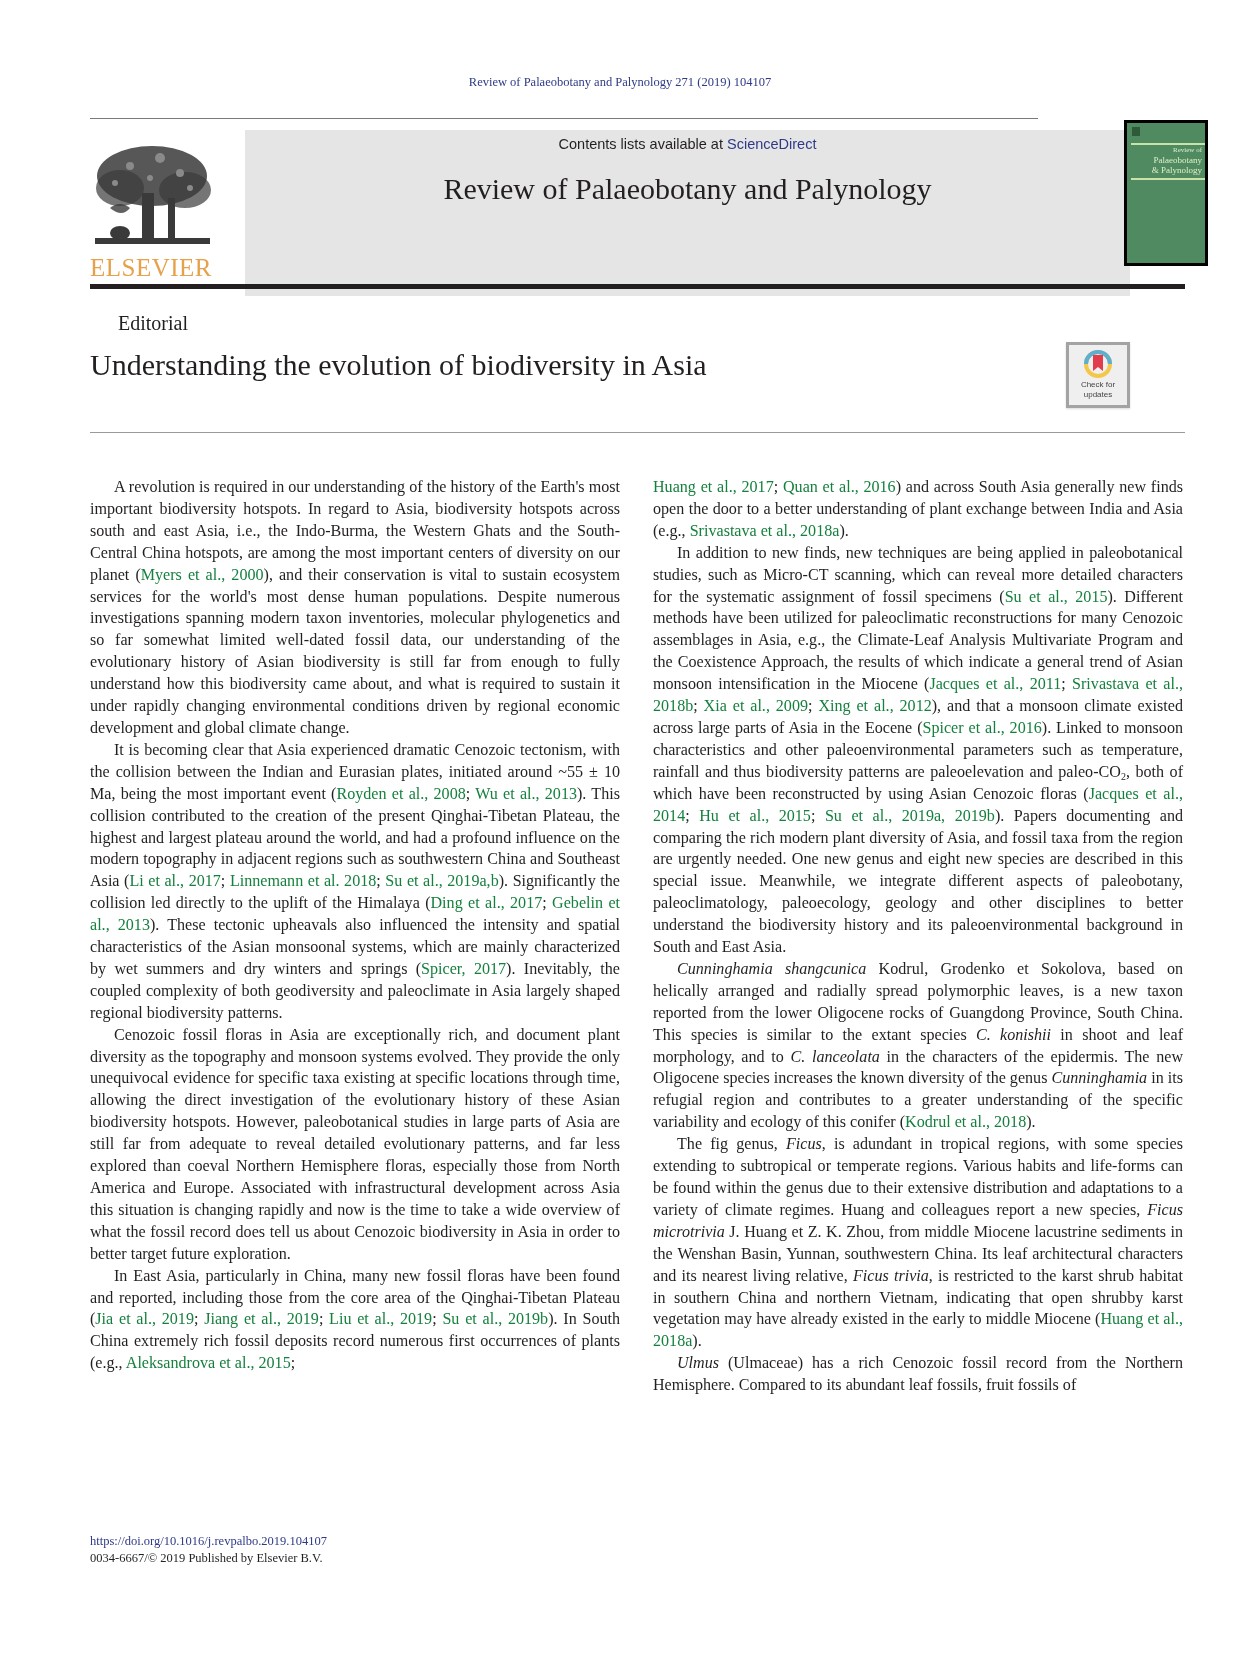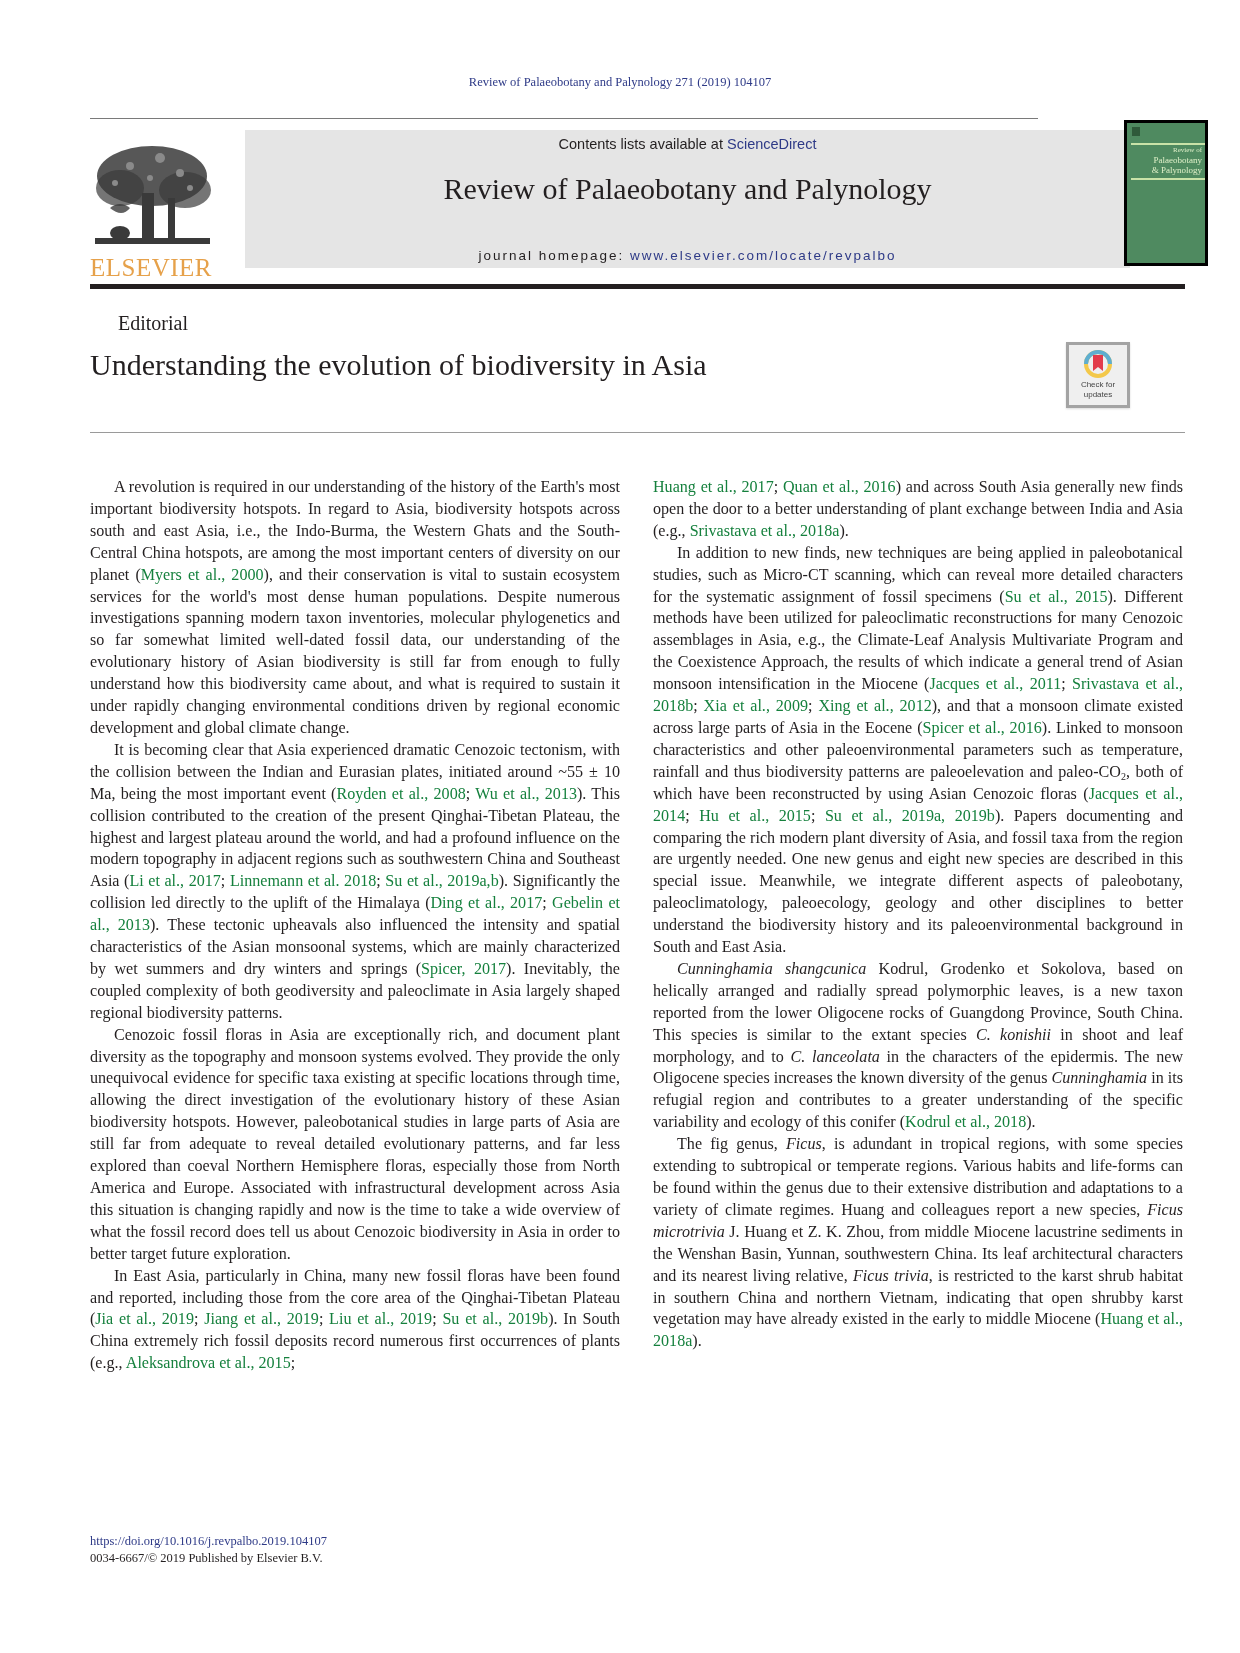--- a/index.html
+++ b/index.html
@@ -6,21 +6,21 @@
   body { width: 1240px; height: 1653px; position: relative; overflow: hidden;
          font-family: "Liberation Serif", "DejaVu Serif", serif; color: #231f20; }
   .running-head { position: absolute; top: 75px; left: 0; width: 1240px; text-align: center;
          font-size: 12.5px; color: #2e3a87; }
   .rule-thin { position: absolute; left: 90px; top: 118px; width: 948px; height: 1px; background: #7a7a7a; }
   .masthead { position: absolute; top: 130px; left: 90px; width: 1090px; height: 142px; }
   .logo { position: absolute; left: 0; top: 8px; width: 125px; height: 142px; }
   .logo svg { display: block; }
   .logo-word { position: absolute; left: 0; bottom: 0; width: 125px; text-align: left;
          font-size: 25px; color: #e6a14a; letter-spacing: 0.5px; line-height: 1; }
-  .mast-box { position: absolute; left: 155px; top: 0; width: 885px; height: 138px; background: #e5e5e5; }
+  .mast-box { position: absolute; left: 155px; top: 0; width: 885px; height: 166px; background: #e5e5e5; }
   .contents-line { position: absolute; top: 6px; width: 100%; text-align: center;
          font-family: "Liberation Sans", "DejaVu Sans", sans-serif; font-size: 14.5px; color: #231f20; }
   .contents-line .link { color: #2e3a87; }
   .journal-title { position: absolute; top: 42px; width: 100%; text-align: center;
          font-size: 30px; color: #231f20; }
   .homepage { position: absolute; top: 118px; width: 100%; text-align: center;
          font-family: "Liberation Sans", "DejaVu Sans", sans-serif; font-size: 13.5px;
          letter-spacing: 2px; color: #231f20; }
   .homepage .link { color: #2e3a87; }
   .cover { position: absolute; left: 1034px; top: -10px; width: 78px; height: 140px; background: #4f8a60;
@@ -80,23 +80,20 @@
       </g>
     </svg>
     <div class="logo-word">ELSEVIER</div>
   </div>
 
   <div class="mast-box">
     <div class="contents-line">
       <span>Contents lists available at </span><span class="link">ScienceDirect</span>
     </div>
     <div class="journal-title">Review of Palaeobotany and Palynology</div>
-    <div class="homepage">
-      <span>journal homepage: </span><span class="link">www.elsevier.com/locate/revpalbo</span>
-    </div>
   </div>
 
   <div class="cover">
     <div class="emb"></div>
     <div class="bar" style="top:20px;"></div>
     <div class="ctext" style="top:24px;font-size:7px;">Review of</div>
     <div class="ctext" style="top:33px;">Palaeobotany</div>
     <div class="ctext" style="top:43px;">&amp; Palynology</div>
     <div class="bar" style="top:55px;"></div>
   </div>
@@ -123,18 +120,19 @@
     <p>A revolution is required in our understanding of the history of the Earth's most important biodiversity hotspots. In regard to Asia, biodi­versity hotspots across south and east Asia, i.e., the Indo-Burma, the Western Ghats and the South-Central China hotspots, are among the most important centers of diversity on our planet (<span class="cite">Myers et al., 2000</span>), and their conservation is vital to sustain ecosystem services for the world's most dense human populations. Despite numerous investiga­tions spanning modern taxon inventories, molecular phylogenetics and so far somewhat limited well-dated fossil data, our understanding of the evolutionary history of Asian biodiversity is still far from enough to fully understand how this biodiversity came about, and what is required to sustain it under rapidly changing environmental conditions driven by regional economic development and global climate change.</p>
     <p>It is becoming clear that Asia experienced dramatic Cenozoic tecto­nism, with the collision between the Indian and Eurasian plates, initi­ated around ~55 ± 10 Ma, being the most important event (<span class="cite">Royden et al., 2008</span>; <span class="cite">Wu et al., 2013</span>). This collision contributed to the creation of the present Qinghai-Tibetan Plateau, the highest and largest plateau around the world, and had a profound influence on the modern topog­raphy in adjacent regions such as southwestern China and Southeast Asia (<span class="cite">Li et al., 2017</span>; <span class="cite">Linnemann et al. 2018</span>; <span class="cite">Su et al., 2019a,b</span>). Signifi­cantly the collision led directly to the uplift of the Himalaya (<span class="cite">Ding et al., 2017</span>; <span class="cite">Gebelin et al., 2013</span>). These tectonic upheavals also influ­enced the intensity and spatial characteristics of the Asian monsoonal systems, which are mainly characterized by wet summers and dry win­ters and springs (<span class="cite">Spicer, 2017</span>). Inevitably, the coupled complexity of both geodiversity and paleoclimate in Asia largely shaped regional bio­diversity patterns.</p>
     <p>Cenozoic fossil floras in Asia are exceptionally rich, and document plant diversity as the topography and monsoon systems evolved. They provide the only unequivocal evidence for specific taxa existing at spe­cific locations through time, allowing the direct investigation of the evo­lutionary history of these Asian biodiversity hotspots. However, paleobotanical studies in large parts of Asia are still far from adequate to reveal detailed evolutionary patterns, and far less explored than coe­val Northern Hemisphere floras, especially those from North America and Europe. Associated with infrastructural development across Asia this situation is changing rapidly and now is the time to take a wide overview of what the fossil record does tell us about Cenozoic biodiver­sity in Asia in order to better target future exploration.</p>
     <p>In East Asia, particularly in China, many new fossil floras have been found and reported, including those from the core area of the Qinghai-Tibetan Plateau (<span class="cite">Jia et al., 2019</span>; <span class="cite">Jiang et al., 2019</span>; <span class="cite">Liu et al., 2019</span>; <span class="cite">Su et al., 2019b</span>). In South China extremely rich fossil deposits record nu­merous first occurrences of plants (e.g., <span class="cite">Aleksandrova et al., 2015</span>;</p>
   </div>
 <div class="col col-right">
     <p class="cont"><span class="cite">Huang et al., 2017</span>; <span class="cite">Quan et al., 2016</span>) and across South Asia generally new finds open the door to a better understanding of plant exchange between India and Asia (e.g., <span class="cite">Srivastava et al., 2018a</span>).</p>
     <p>In addition to new finds, new techniques are being applied in paleo­botanical studies, such as Micro-CT scanning, which can reveal more detailed characters for the systematic assignment of fossil specimens (<span class="cite">Su et al., 2015</span>). Different methods have been utilized for paleoclimatic reconstructions for many Cenozoic assemblages in Asia, e.g., the Climate-Leaf Analysis Multivariate Program and the Coexistence Approach, the results of which indicate a general trend of Asian mon­soon intensification in the Miocene (<span class="cite">Jacques et al., 2011</span>; <span class="cite">Srivastava et al., 2018b</span>; <span class="cite">Xia et al., 2009</span>; <span class="cite">Xing et al., 2012</span>), and that a monsoon cli­mate existed across large parts of Asia in the Eocene (<span class="cite">Spicer et al., 2016</span>). Linked to monsoon characteristics and other paleoenvironmental parameters such as temperature, rainfall and thus biodiversity patterns are paleoelevation and paleo-CO<sub>2</sub>, both of which have been recon­structed by using Asian Cenozoic floras (<span class="cite">Jacques et al., 2014</span>; <span class="cite">Hu et al., 2015</span>; <span class="cite">Su et al., 2019a, 2019b</span>). Papers documenting and comparing the rich modern plant diversity of Asia, and fossil taxa from the region are urgently needed. One new genus and eight new species are de­scribed in this special issue. Meanwhile, we integrate different aspects of paleobotany, paleoclimatology, paleoecology, geology and other dis­ciplines to better understand the biodiversity history and its paleoenvironmental background in South and East Asia.</p>
     <p><i>Cunninghamia shangcunica</i> Kodrul, Grodenko et Sokolova, based on helically arranged and radially spread polymorphic leaves, is a new taxon reported from the lower Oligocene rocks of Guangdong Province, South China. This species is similar to the extant species <i>C. konishii</i> in shoot and leaf morphology, and to <i>C. lanceolata</i> in the characters of the epidermis. The new Oligocene species increases the known diversity of the genus <i>Cunninghamia</i> in its refugial region and contributes to a greater understanding of the specific variability and ecology of this coni­fer (<span class="cite">Kodrul et al., 2018</span>).</p>
     <p>The fig genus, <i>Ficus</i>, is adundant in tropical regions, with some species extending to subtropical or temperate regions. Various habits and life-forms can be found within the genus due to their extensive distribution and adaptations to a variety of climate regimes. Huang and colleagues report a new species, <i>Ficus microtrivia</i> J. Huang et Z. K. Zhou, from middle Miocene lacustrine sediments in the Wenshan Basin, Yunnan, southwestern China. Its leaf architectural char­acters and its nearest living relative, <i>Ficus trivia</i>, is restricted to the karst shrub habitat in southern China and northern Vietnam, indicating that open shrubby karst vegetation may have already existed in the early to middle Miocene (<span class="cite">Huang et al., 2018a</span>).</p>
+    <p><i>Ulmus</i> (Ulmaceae) has a rich Cenozoic fossil record from the North­ern Hemisphere. Compared to its abundant leaf fossils, fruit fossils of</p>
   </div>
 
 <div class="footer">
   <div class="doi">https://doi.org/10.1016/j.revpalbo.2019.104107</div>
   <div>0034-6667/© 2019 Published by Elsevier B.V.</div>
 </div>
 
 </body></html>

